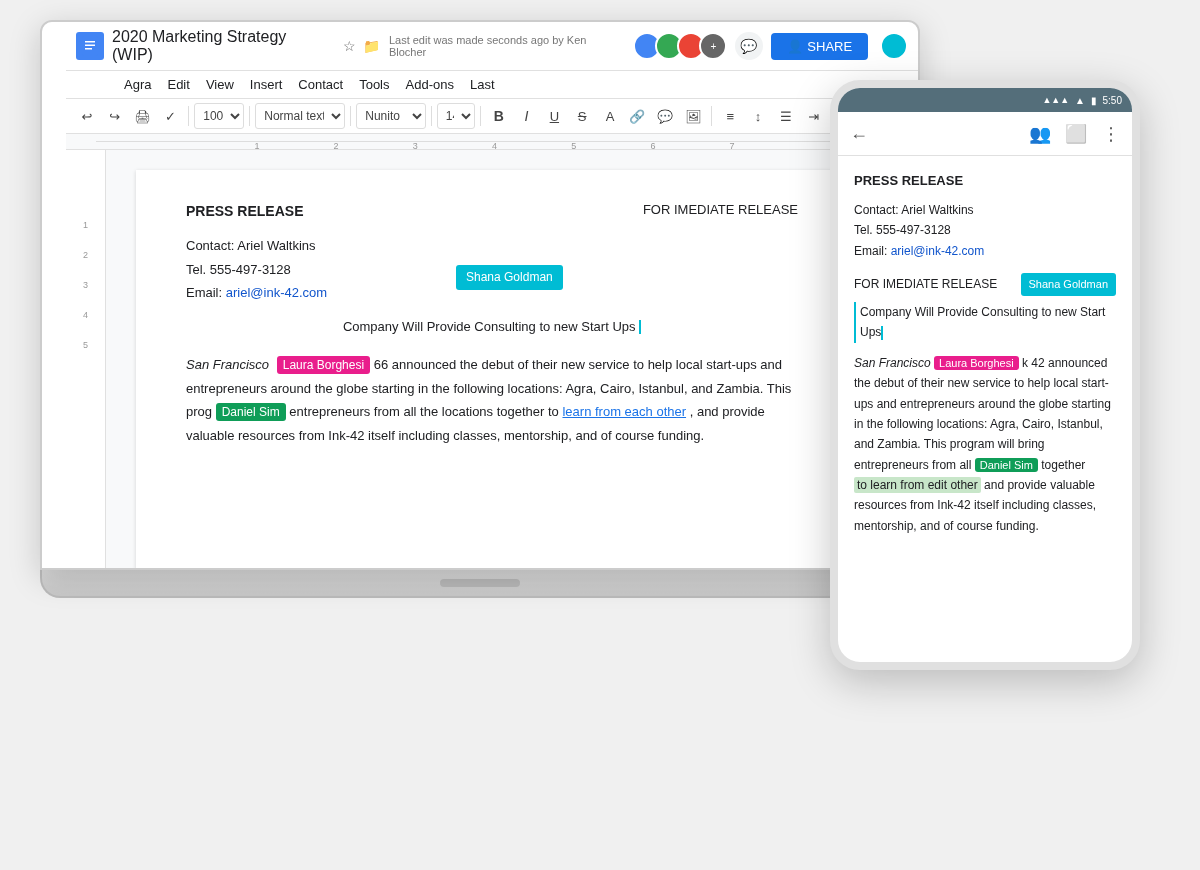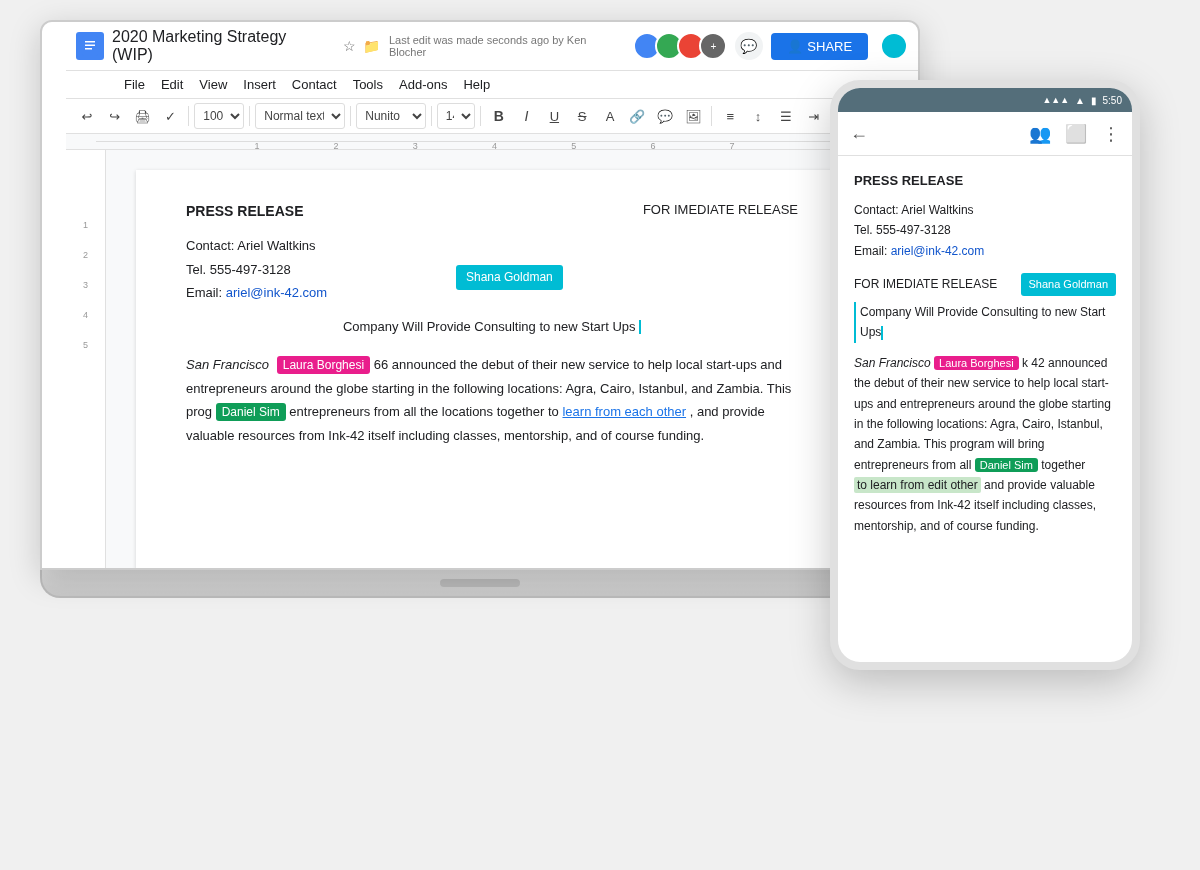--- a/index.html
+++ b/index.html
@@ -538,28 +538,28 @@
           <div class="comment-icon-btn">💬</div>
           <button class="share-btn">
             <span>👤</span>
             <span>SHARE</span>
           </button>
           <div class="avatar avatar-teal" style="margin-left:4px;"></div>
         </div>
       </div>
 
       <div class="docs-menubar">
-        <span class="menu-item">File</span>
+        <span class="menu-item">Agra</span>
         <span class="menu-item">Edit</span>
         <span class="menu-item">View</span>
         <span class="menu-item">Insert</span>
         <span class="menu-item">Contact</span>
         <span class="menu-item">Tools</span>
         <span class="menu-item">Add-ons</span>
-        <span class="menu-item">Help</span>
+        <span class="menu-item">Last</span>
       </div>
 
       <div class="docs-toolbar">
         <div class="toolbar-btn">↩</div>
         <div class="toolbar-btn">↪</div>
         <div class="toolbar-btn">🖨</div>
         <div class="toolbar-btn">✓</div>
         <div class="toolbar-divider"></div>
         <select class="toolbar-select" style="width:50px;">
           <option>100%</option>

